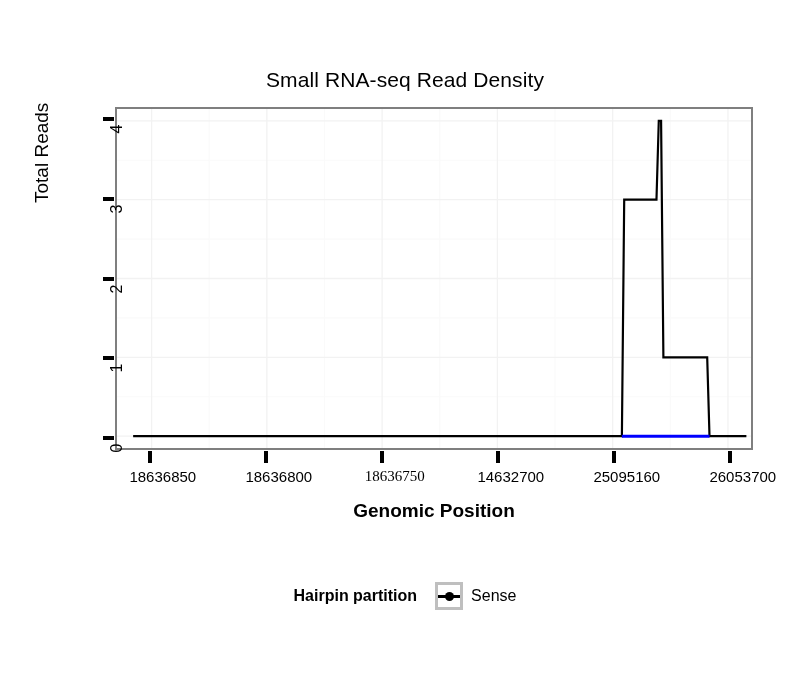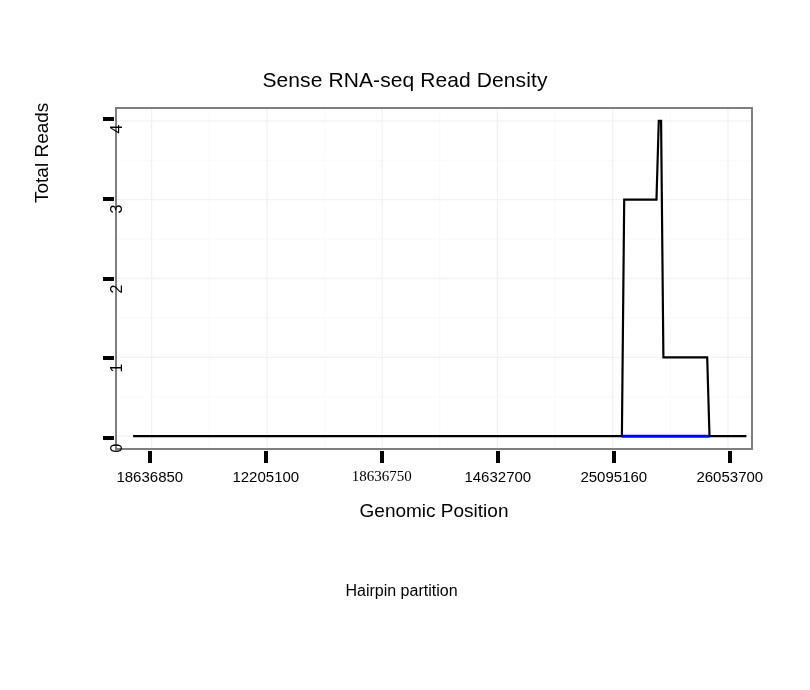--- a/index.html
+++ b/index.html
@@ -76,20 +76,21 @@
     height: 12px;
     background: #000;
   }
   .xtick-label {
     position: absolute;
     font-size: 15px;
     color: #000;
     text-align: center;
     white-space: nowrap;
     transform: translateX(-50%);
+    margin-left: 13px;
   }
 
   #y-axis-title {
     position: absolute;
     left: 30px;
     top: 180px;
     width: 24px;
     font-size: 19px;
     color: #000;
     white-space: nowrap;
@@ -98,36 +99,37 @@
     text-align: center;
   }
   #x-axis-title {
     position: absolute;
     left: 115px;
     top: 500px;
     width: 638px;
     text-align: center;
     font-size: 19px;
     color: #000;
+    font-weight: bold;
   }
 
   
   #legend {
     position: absolute;
     left: 0;
     top: 582px;
     width: 810px;
     display: flex;
     align-items: center;
     justify-content: center;
     gap: 11px;
   }
   #legend-title {
     font-size: 16px;
-    font-weight: normal;
+    font-weight: bold;
     color: #000;
     margin-right: 7px;
     white-space: nowrap;
   }
   .legend-entry {
     display: flex;
     align-items: center;
     gap: 8px;
   }
   .legend-key {
@@ -161,21 +163,21 @@
     font-size: 16px;
     color: #000;
     white-space: nowrap;
   }
 </style>
 </head>
 <body>
 
 <div id="plot-root">
 
-  <div id="chart-title">Sense RNA-seq Read Density</div>
+  <div id="chart-title">Small RNA-seq Read Density</div>
 
   <div id="panel">
     <svg id="grid-layer" viewBox="0 0 638 343" preserveAspectRatio="none">
         <line x1="0" y1="291.1511627906977" x2="638" y2="291.1511627906977" stroke="#FAFAFA" stroke-width="1.2"></line>
         <line x1="0" y1="211.38372093023258" x2="638" y2="211.38372093023258" stroke="#FAFAFA" stroke-width="1.2"></line>
         <line x1="0" y1="131.61627906976747" x2="638" y2="131.61627906976747" stroke="#FAFAFA" stroke-width="1.2"></line>
         <line x1="0" y1="51.84883720930236" x2="638" y2="51.84883720930236" stroke="#FAFAFA" stroke-width="1.2"></line>
         <line x1="92.8" y1="0" x2="92.8" y2="343" stroke="#FAFAFA" stroke-width="1.2"></line>
         <line x1="208.8" y1="0" x2="208.8" y2="343" stroke="#FAFAFA" stroke-width="1.2"></line>
         <line x1="324.79999999999995" y1="0" x2="324.79999999999995" y2="343" stroke="#FAFAFA" stroke-width="1.2"></line>
@@ -208,34 +210,41 @@
       <div class="ytick-label" style="left: 97px; top: 269.5px; width: 20px;">2</div>
       <div class="ytick-mark" style="left: 103px; top: 196.733px;"></div>
       <div class="ytick-label" style="left: 97px; top: 189.733px; width: 20px;">3</div>
       <div class="ytick-mark" style="left: 103px; top: 116.965px;"></div>
       <div class="ytick-label" style="left: 97px; top: 109.965px; width: 20px;">4</div>
     </div>
   <div id="x-ticks">
       <div class="xtick-mark" style="left: 147.8px; top: 451px;"></div>
       <div class="xtick-label" style="left: 149.8px; top: 468px;">18636850</div>
       <div class="xtick-mark" style="left: 263.8px; top: 451px;"></div>
-      <div class="xtick-label" style="left: 265.8px; top: 468px;">12205100</div>
+      <div class="xtick-label" style="left: 265.8px; top: 468px;">18636800</div>
       <div class="xtick-mark" style="left: 379.8px; top: 451px;"></div>
       <div class="xtick-label" style="left: 381.8px; top: 468px; font-family: Liberation Serif, serif;">18636750</div>
       <div class="xtick-mark" style="left: 495.8px; top: 451px;"></div>
       <div class="xtick-label" style="left: 497.8px; top: 468px;">14632700</div>
       <div class="xtick-mark" style="left: 611.8px; top: 451px;"></div>
       <div class="xtick-label" style="left: 613.8px; top: 468px;">25095160</div>
       <div class="xtick-mark" style="left: 727.8px; top: 451px;"></div>
       <div class="xtick-label" style="left: 729.8px; top: 468px;">26053700</div>
     </div>
 
   <div id="y-axis-title">Total Reads</div>
 
   <div id="x-axis-title">Genomic Position</div>
 
   <div id="legend">
     <span id="legend-title">Hairpin partition</span>
 
+    <span class="legend-entry">
+      <span class="legend-key">
+        <span class="key-line" style="background: rgb(0, 0, 0);"></span>
+        <span class="key-dot" style="background: rgb(0, 0, 0);"></span>
+      </span>
+      <span class="legend-label">Sense</span>
+    </span>
 
   </div>
 
 </div>
 
 </body></html>

